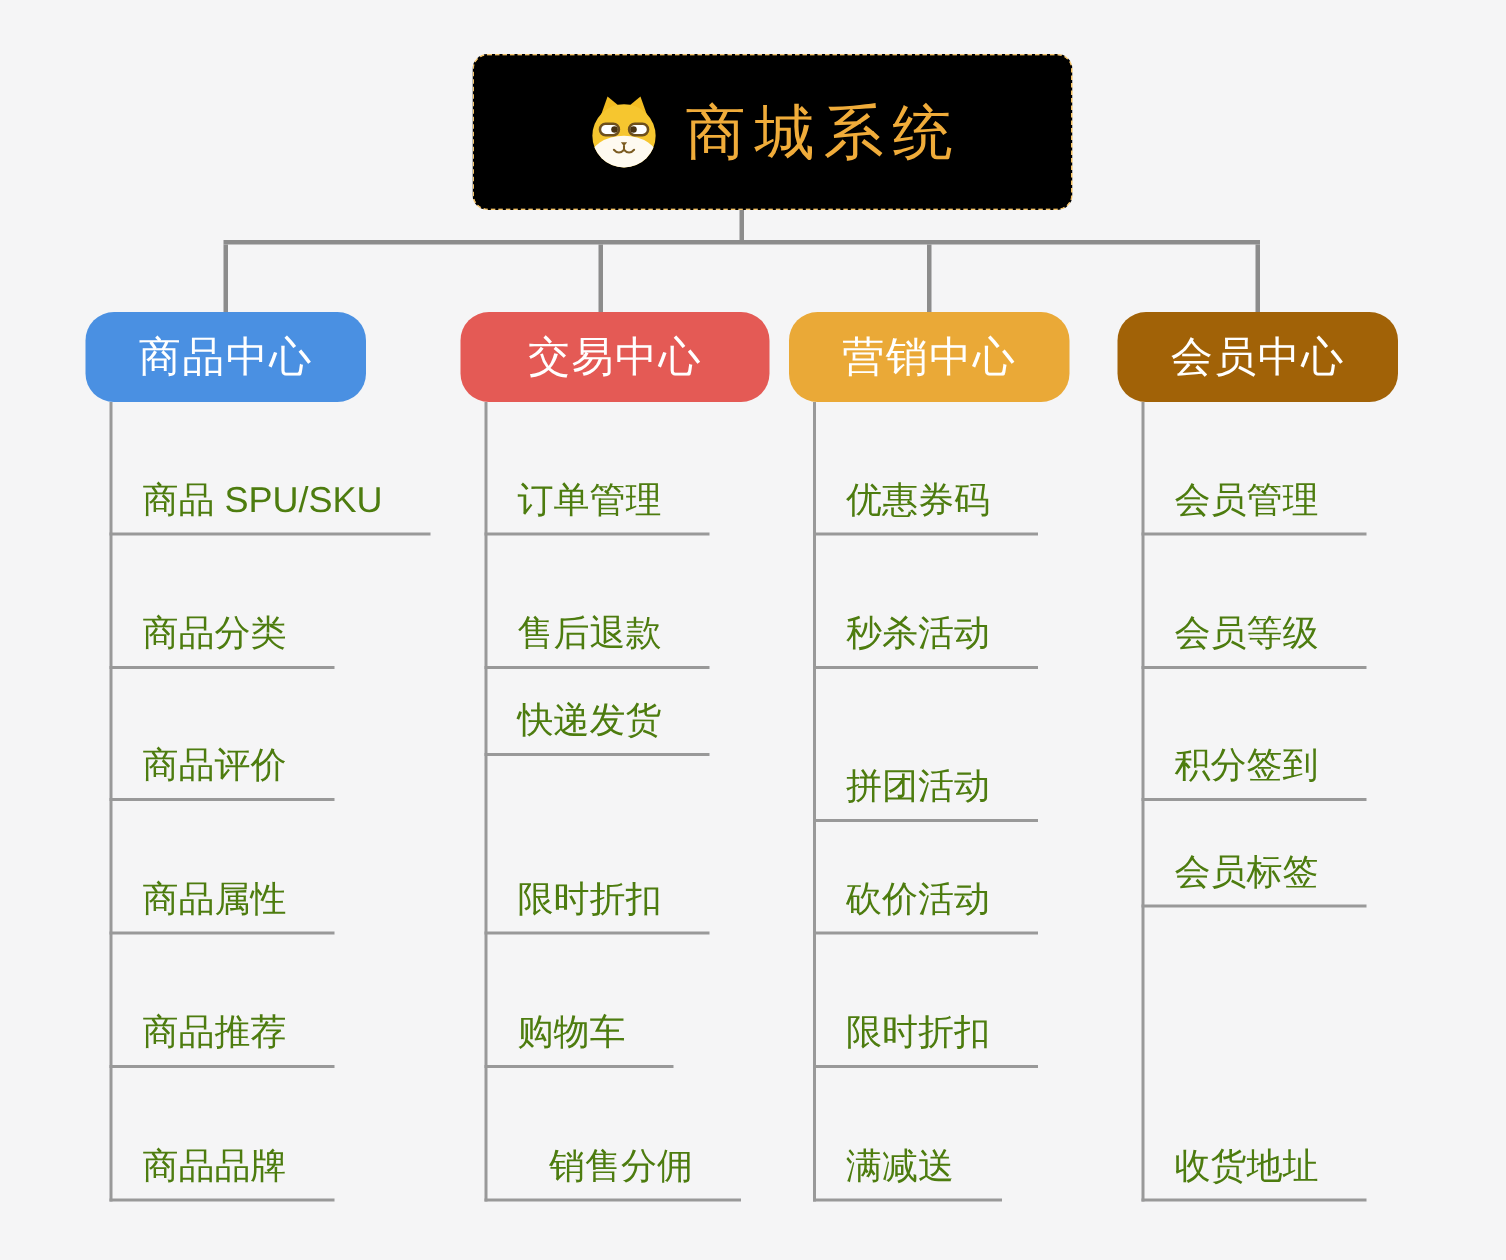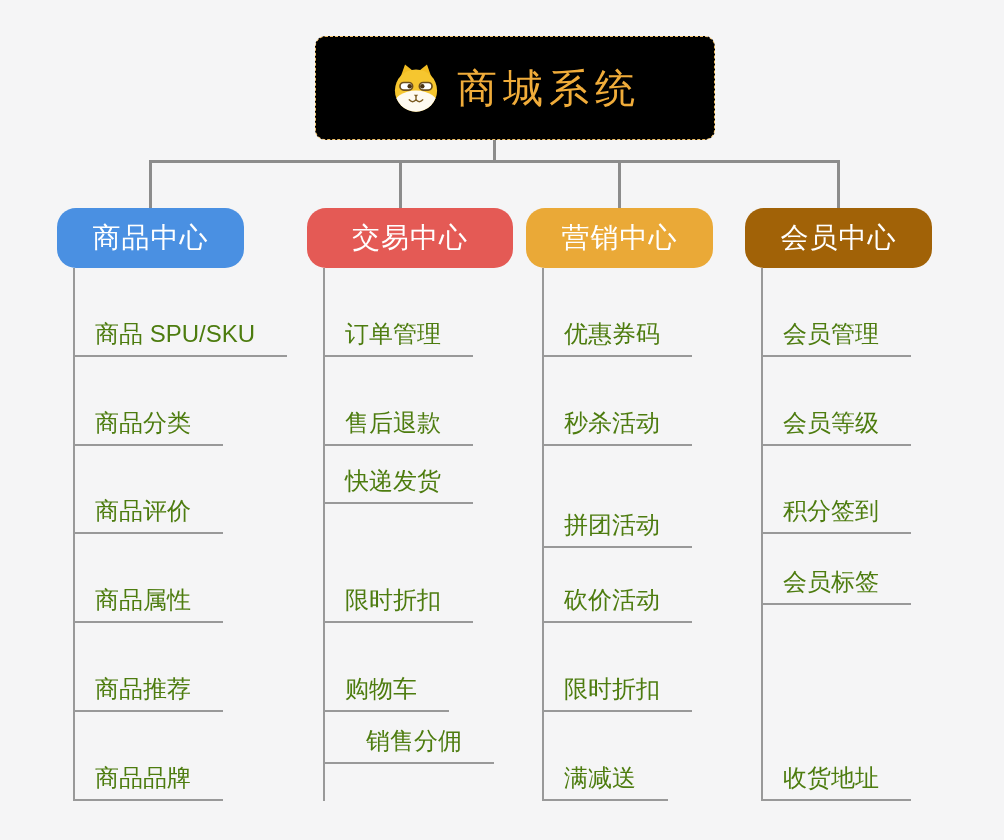--- a/index.html
+++ b/index.html
@@ -77,21 +77,21 @@
     <div class="conn" style="left: 399px; top: 163px; width: 3px; height: 45px;"></div>
     <div class="branch" style="left: 307px; top: 208px; width: 206px; height: 60px; background: rgb(228, 90, 85);">
       <span>交易中心</span>
     </div>
     <div class="comb-line" style="left: 323px; top: 268px; width: 2px; height: 533px;"></div>
     <div class="child" style="left: 323px; top: 321px;">订单管理</div>
     <div class="child" style="left: 323px; top: 410px;">售后退款</div>
     <div class="child" style="left: 323px; top: 468px;">快递发货</div>
     <div class="child" style="left: 323px; top: 587px;">限时折扣</div>
     <div class="child" style="left: 323px; top: 676px;">购物车</div>
-    <div class="child" style="left: 323px; top: 728px; padding-left: 43px;">销售分佣</div>
+    <div class="child" style="left: 323px; top: 765px; padding-left: 43px;">销售分佣</div>
     <div class="conn" style="left: 618px; top: 163px; width: 3px; height: 45px;"></div>
     <div class="branch" style="left: 526px; top: 208px; width: 187px; height: 60px; background: rgb(234, 169, 55);">
       <span>营销中心</span>
     </div>
     <div class="comb-line" style="left: 542px; top: 268px; width: 2px; height: 533px;"></div>
     <div class="child" style="left: 542px; top: 321px;">优惠券码</div>
     <div class="child" style="left: 542px; top: 410px;">秒杀活动</div>
     <div class="child" style="left: 542px; top: 512px;">拼团活动</div>
     <div class="child" style="left: 542px; top: 587px;">砍价活动</div>
     <div class="child" style="left: 542px; top: 765px;">满减送</div>

